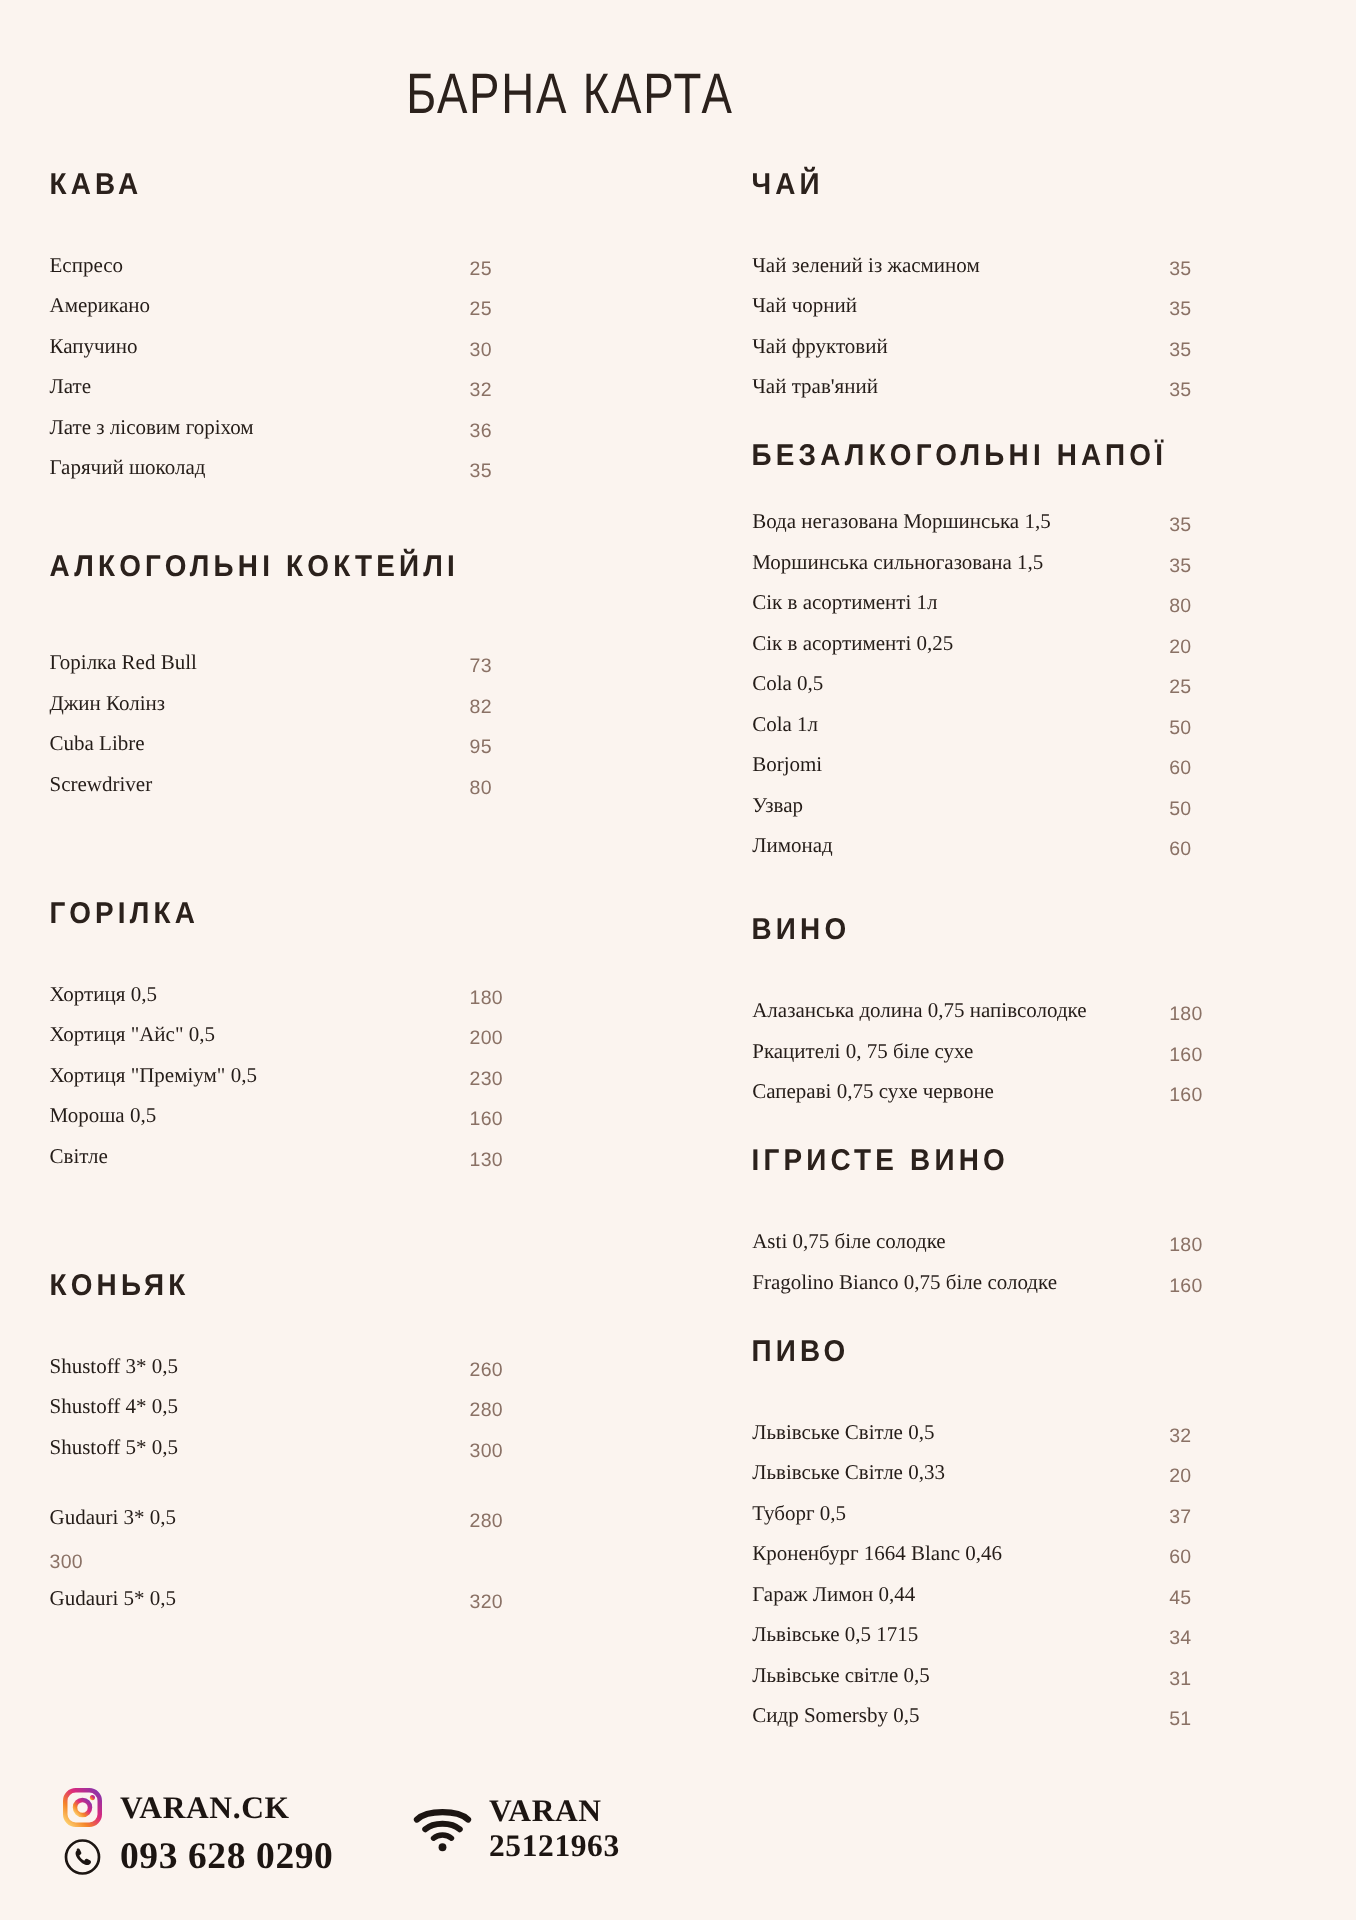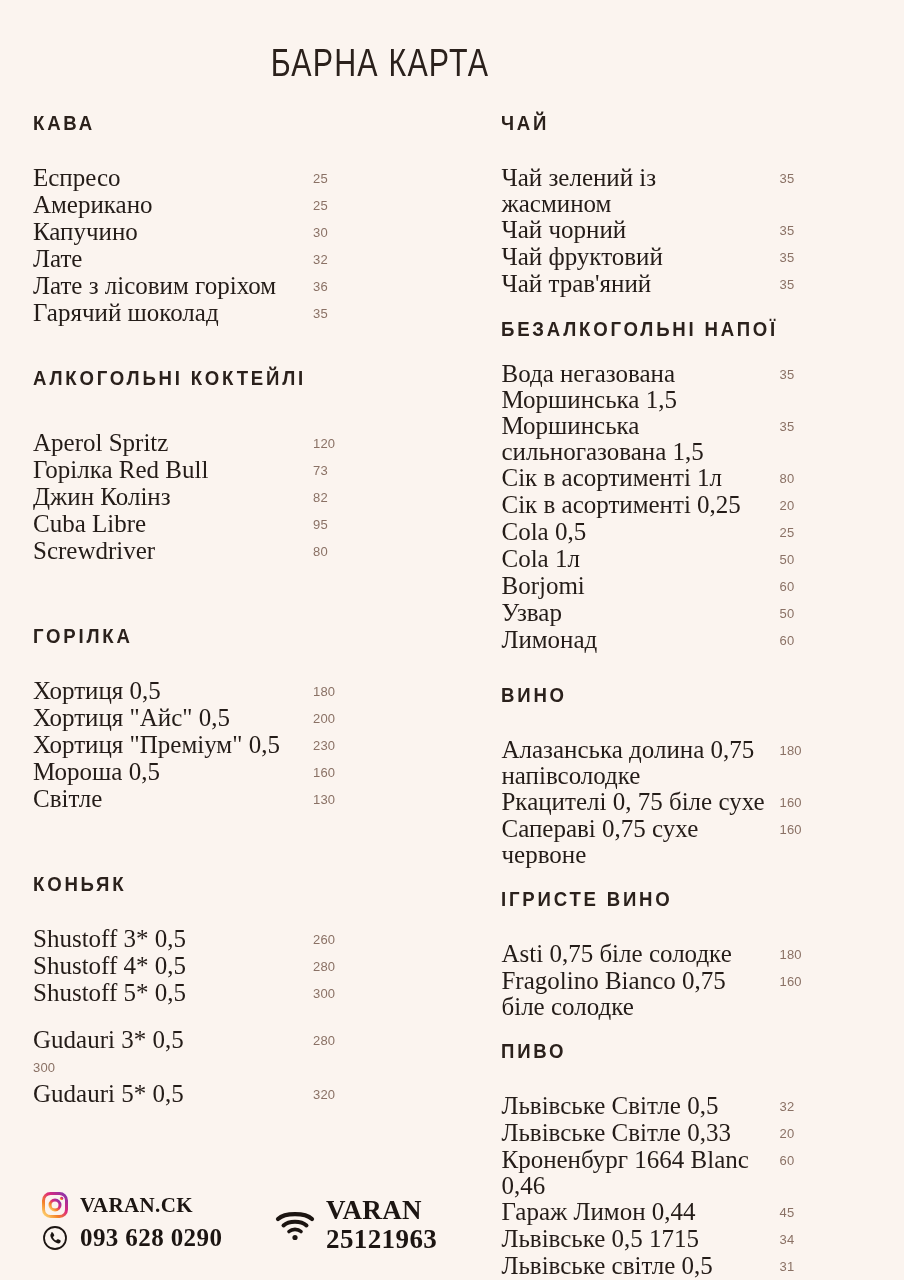--- a/index.html
+++ b/index.html
@@ -65,21 +65,21 @@
 
   
   .items { width: 100%; }
 
   .item-row {
     display: flex;
     align-items: flex-start;
     width: 100%;
   }
   .item-name {
-    font-size: 25px;
+    font-size: 14px;
     line-height: 26px;
     color: #241c18;
     flex: 1 1 auto;
     padding-right: 10px;
   }
   .item-price {
     font-family: "Liberation Sans", "DejaVu Sans", sans-serif;
     font-size: 13px;
     line-height: 27px;
     color: #8a7165;
@@ -125,21 +125,21 @@
   }
   .contact-text.big {
     font-size: 25px;
   }
   .wifi-block {
     display: flex;
     flex-direction: column;
     line-height: 1.08;
     margin-left: 10px;
   }
-  .wifi-block .contact-text { font-size: 27px; }
+  .wifi-block .contact-text { font-size: 21px; }
 
   .ico { flex: 0 0 auto; display: block; }
 </style>
 </head>
 <body>
 
 <div class="page">
 
   <h1 class="menu-title">БАРНА КАРТА</h1>
 
@@ -178,24 +178,20 @@
         </div>
       </div>
 
       <div class="gap-xl"></div>
 
       <div>
         <div class="section-head">АЛКОГОЛЬНІ КОКТЕЙЛІ</div>
         <div class="gap-xl"></div>
         <div class="items">
           <div class="item-row">
-            <div class="item-name">Aperol Spritz</div>
-            <div class="item-price">120</div>
-          </div>
-          <div class="item-row">
             <div class="item-name">Горілка Red Bull</div>
             <div class="item-price">73</div>
           </div>
           <div class="item-row">
             <div class="item-name">Джин Колінз</div>
             <div class="item-price">82</div>
           </div>
           <div class="item-row">
             <div class="item-name">Cuba Libre</div>
             <div class="item-price">95</div>
@@ -387,20 +383,24 @@
         <div class="section-head">ПИВО</div>
         <div class="gap-lg"></div>
         <div class="items">
           <div class="item-row">
             <div class="item-name">Львівське Світле 0,5</div>
             <div class="item-price">32</div>
           </div>
           <div class="item-row">
             <div class="item-name">Львівське Світле 0,33</div>
             <div class="item-price">20</div>
+          </div>
+          <div class="item-row">
+            <div class="item-name">Туборг 0,5</div>
+            <div class="item-price">37</div>
           </div>
           <div class="item-row">
             <div class="item-name">Кроненбург 1664 Blanc 0,46</div>
             <div class="item-price">60</div>
           </div>
           <div class="item-row">
             <div class="item-name">Гараж Лимон 0,44</div>
             <div class="item-price">45</div>
           </div>
           <div class="item-row">

